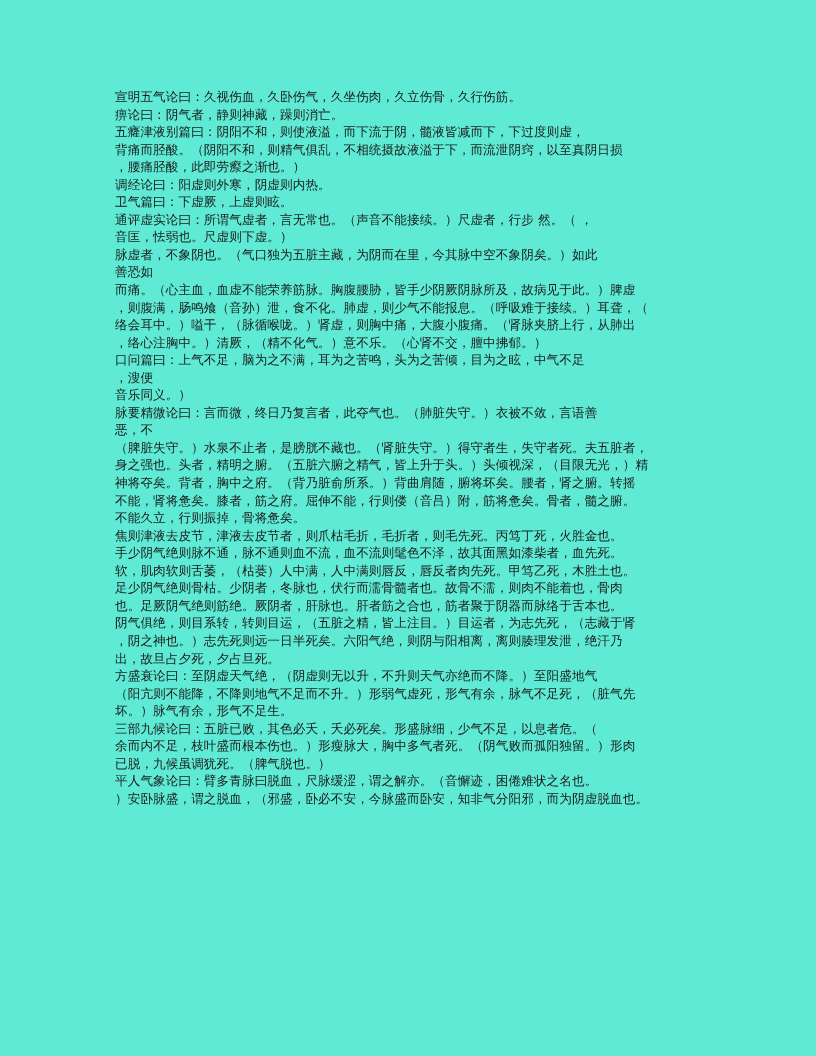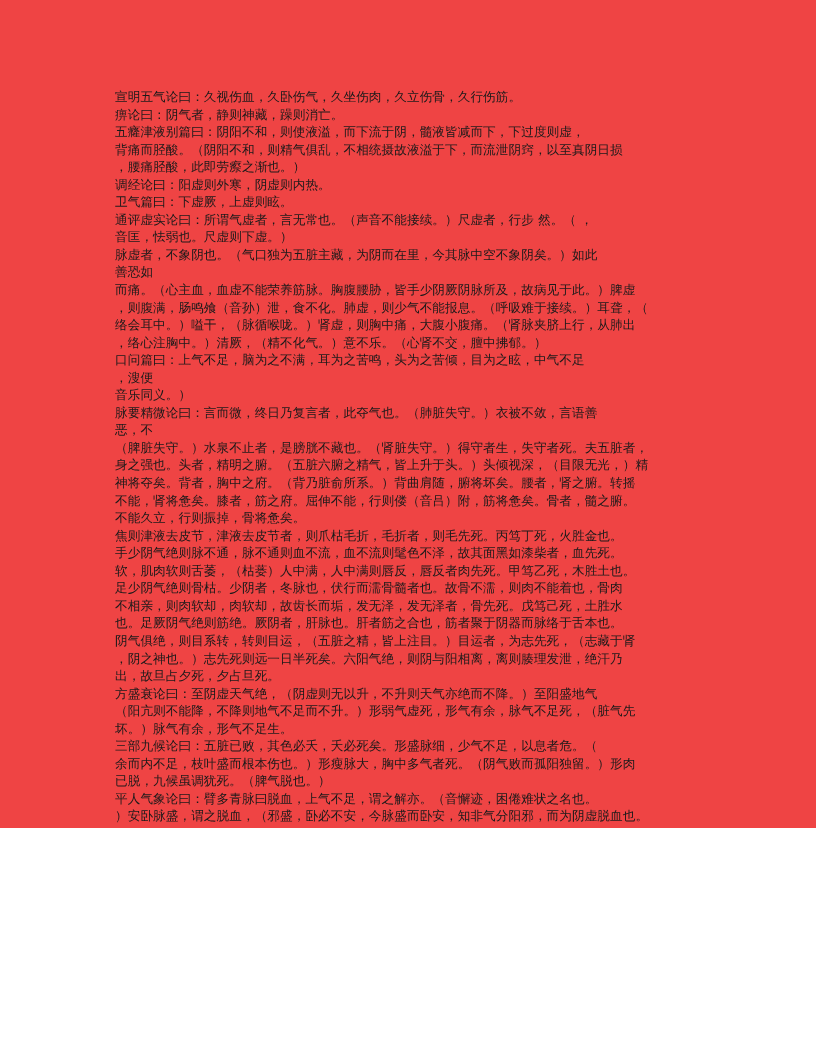--- a/index.html
+++ b/index.html
@@ -11,22 +11,22 @@
   body {
     width: 816px;
     height: 1056px;
     overflow: hidden;
     font-family: "DejaVu Sans", "Liberation Sans", sans-serif;
   }
 
   .page {
     position: relative;
     width: 816px;
-    height: 828px;
-    background: #ef4444;
+    height: 1056px;
+    background: #5eead4;
     box-sizing: border-box;
   }
 
   .text-body {
     position: absolute;
     left: 115px;
     top: 88px;
     width: 626px;
     color: #1a1a1a;
   }
@@ -74,27 +74,26 @@
       <div class="line">恶，不</div>
       <div class="line">（脾脏失守。）水泉不止者，是膀胱不藏也。（肾脏失守。）得守者生，失守者死。夫五脏者，</div>
       <div class="line">身之强也。头者，精明之腑。（五脏六腑之精气，皆上升于头。）头倾视深，（目限无光，）精</div>
       <div class="line">神将夺矣。背者，胸中之府。（背乃脏俞所系。）背曲肩随，腑将坏矣。腰者，肾之腑。转摇</div>
       <div class="line">不能，肾将惫矣。膝者，筋之府。屈伸不能，行则偻（音吕）附，筋将惫矣。骨者，髓之腑。</div>
       <div class="line">不能久立，行则振掉，骨将惫矣。</div>
       <div class="line">焦则津液去皮节，津液去皮节者，则爪枯毛折，毛折者，则毛先死。丙笃丁死，火胜金也。</div>
       <div class="line">手少阴气绝则脉不通，脉不通则血不流，血不流则髦色不泽，故其面黑如漆柴者，血先死。</div>
       <div class="line">软，肌肉软则舌萎，（枯蒌）人中满，人中满则唇反，唇反者肉先死。甲笃乙死，木胜土也。</div>
       <div class="line">足少阴气绝则骨枯。少阴者，冬脉也，伏行而濡骨髓者也。故骨不濡，则肉不能着也，骨肉</div>
-      <div class="line">不相亲，则肉软却，肉软却，故齿长而垢，发无泽，发无泽者，骨先死。戊笃己死，土胜水</div>
       <div class="line">也。足厥阴气绝则筋绝。厥阴者，肝脉也。肝者筋之合也，筋者聚于阴器而脉络于舌本也。</div>
       <div class="line">阴气俱绝，则目系转，转则目运，（五脏之精，皆上注目。）目运者，为志先死，（志藏于肾</div>
       <div class="line">，阴之神也。）志先死则远一日半死矣。六阳气绝，则阴与阳相离，离则腠理发泄，绝汗乃</div>
       <div class="line">出，故旦占夕死，夕占旦死。</div>
       <div class="line">方盛衰论曰：至阴虚天气绝，（阴虚则无以升，不升则天气亦绝而不降。）至阳盛地气</div>
       <div class="line">（阳亢则不能降，不降则地气不足而不升。）形弱气虚死，形气有余，脉气不足死，（脏气先</div>
       <div class="line">坏。）脉气有余，形气不足生。</div>
       <div class="line">三部九候论曰：五脏已败，其色必夭，夭必死矣。形盛脉细，少气不足，以息者危。（</div>
       <div class="line">余而内不足，枝叶盛而根本伤也。）形瘦脉大，胸中多气者死。（阴气败而孤阳独留。）形肉</div>
       <div class="line">已脱，九候虽调犹死。（脾气脱也。）</div>
-      <div class="line">平人气象论曰：臂多青脉曰脱血，上气不足，谓之解亦。（音懈迹，困倦难状之名也。</div>
+      <div class="line">平人气象论曰：臂多青脉曰脱血，尺脉缓涩，谓之解亦。（音懈迹，困倦难状之名也。</div>
       <div class="line">）安卧脉盛，谓之脱血，（邪盛，卧必不安，今脉盛而卧安，知非气分阳邪，而为阴虚脱血也。</div>
     </div>
 </div>
 
 </body></html>

